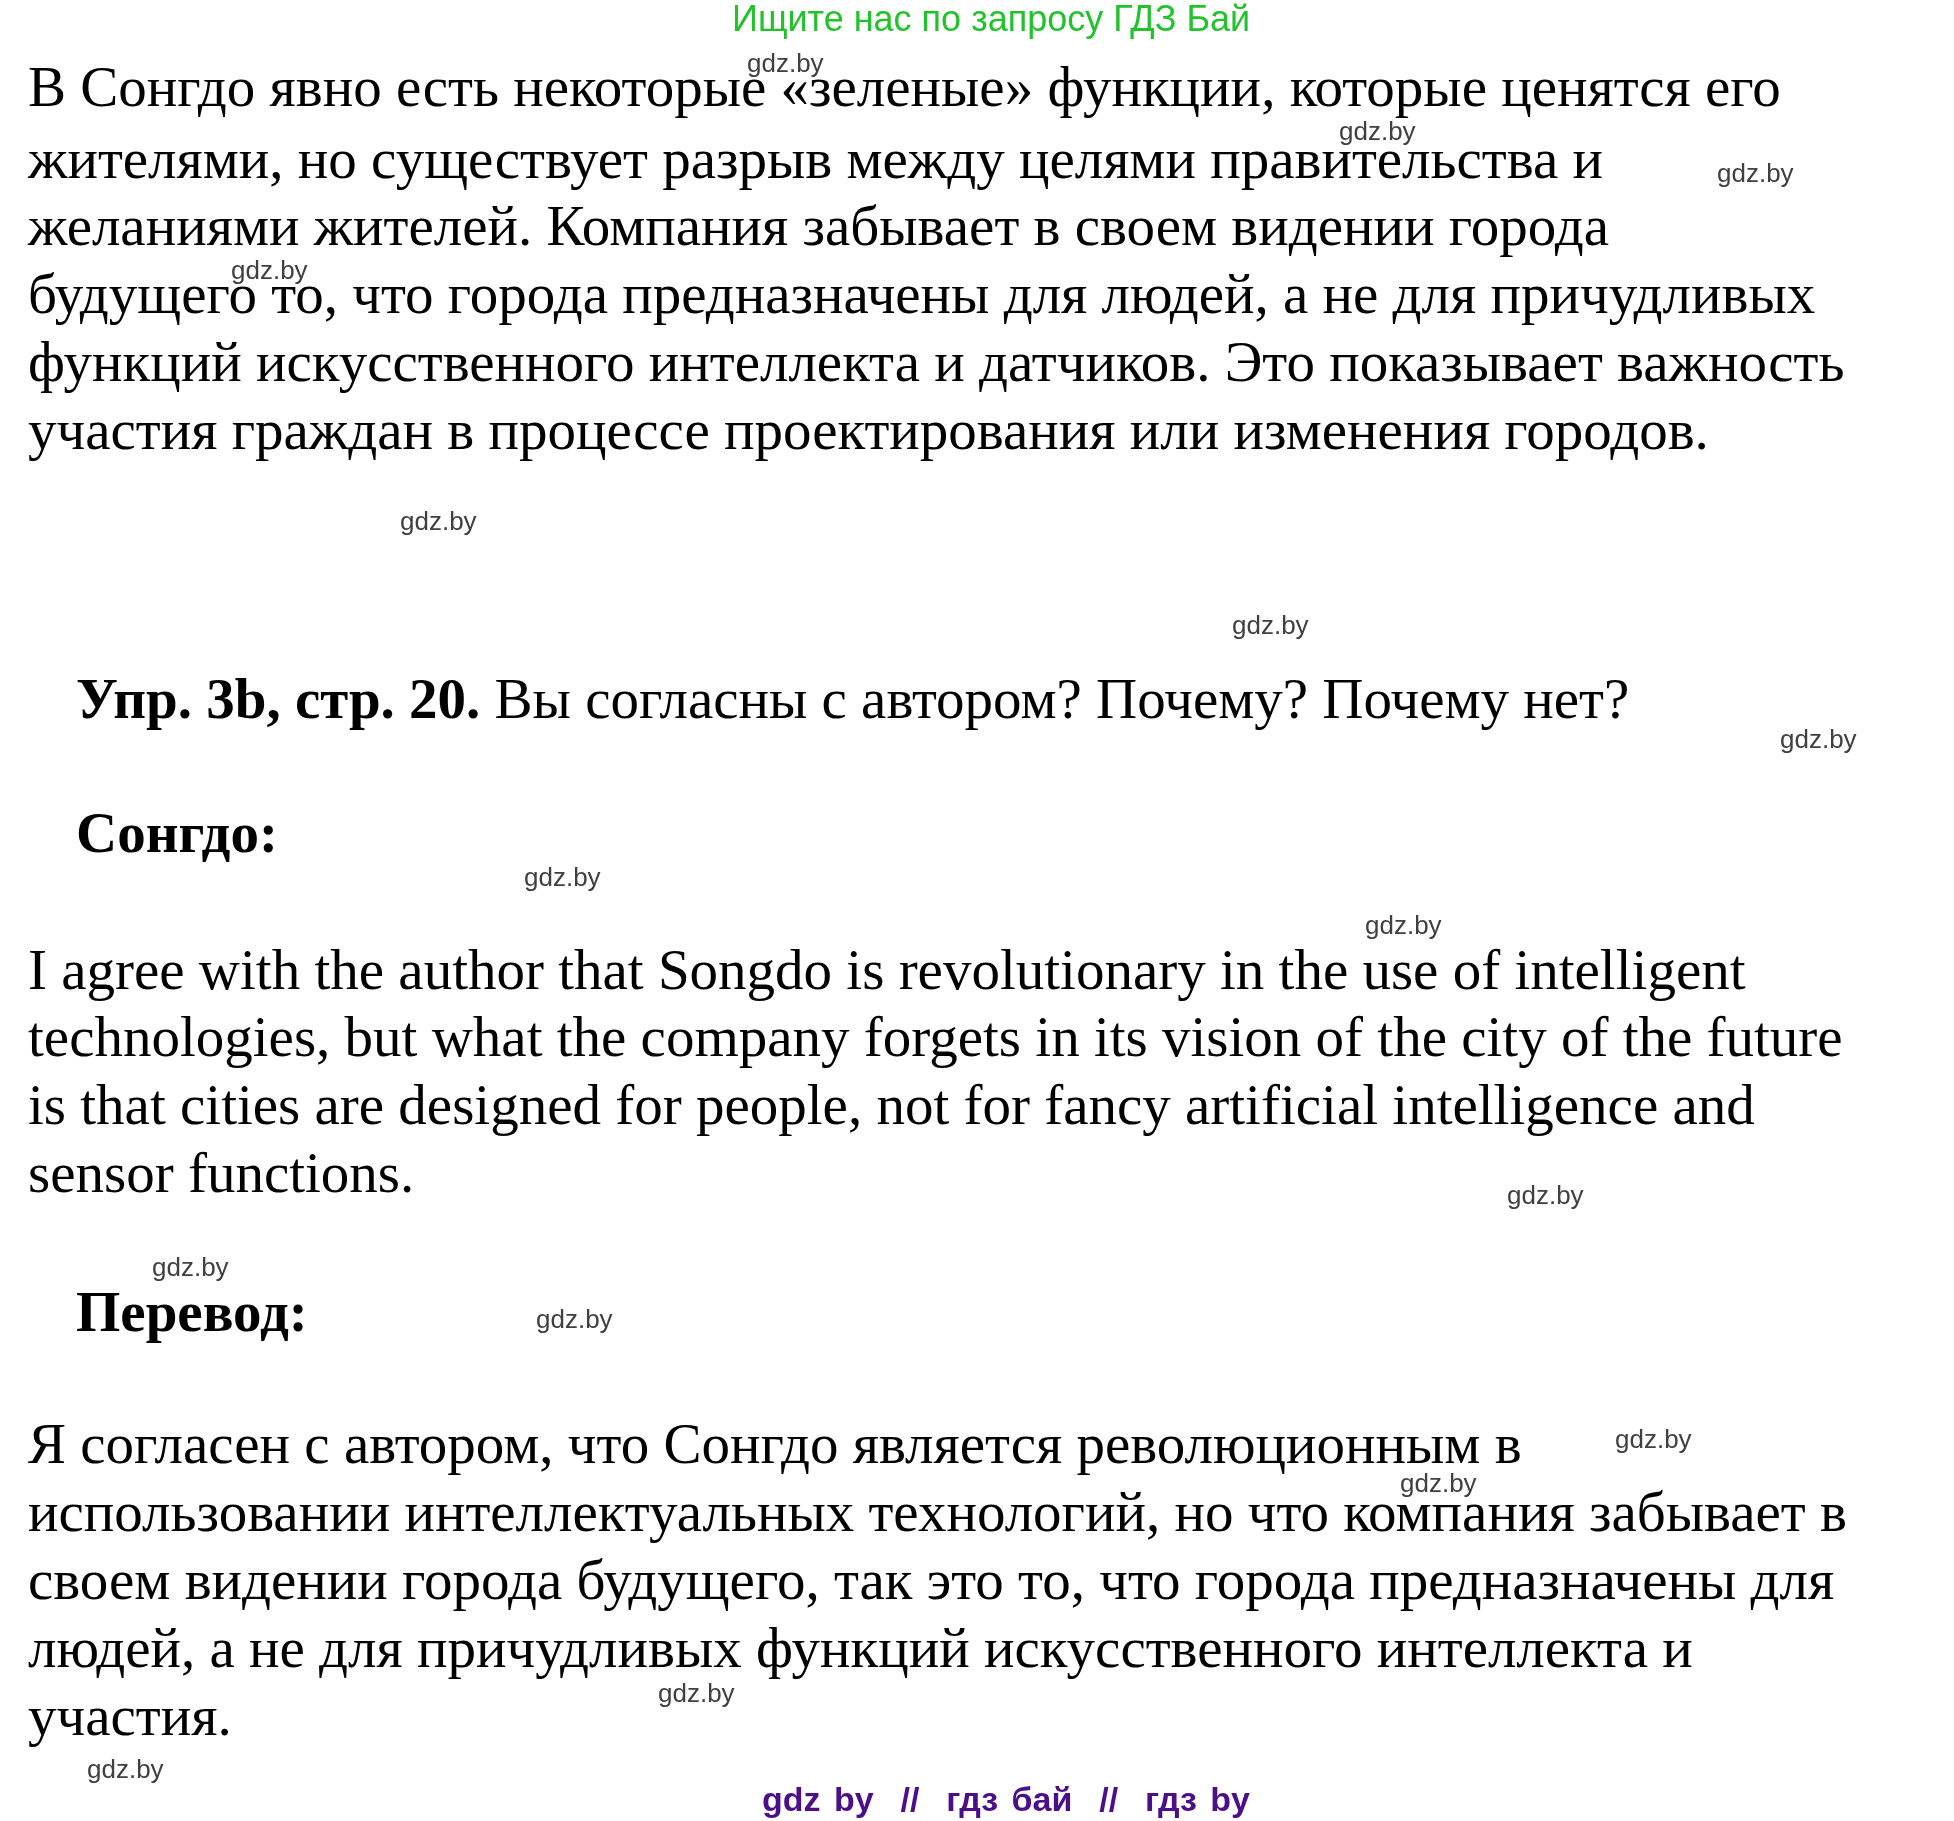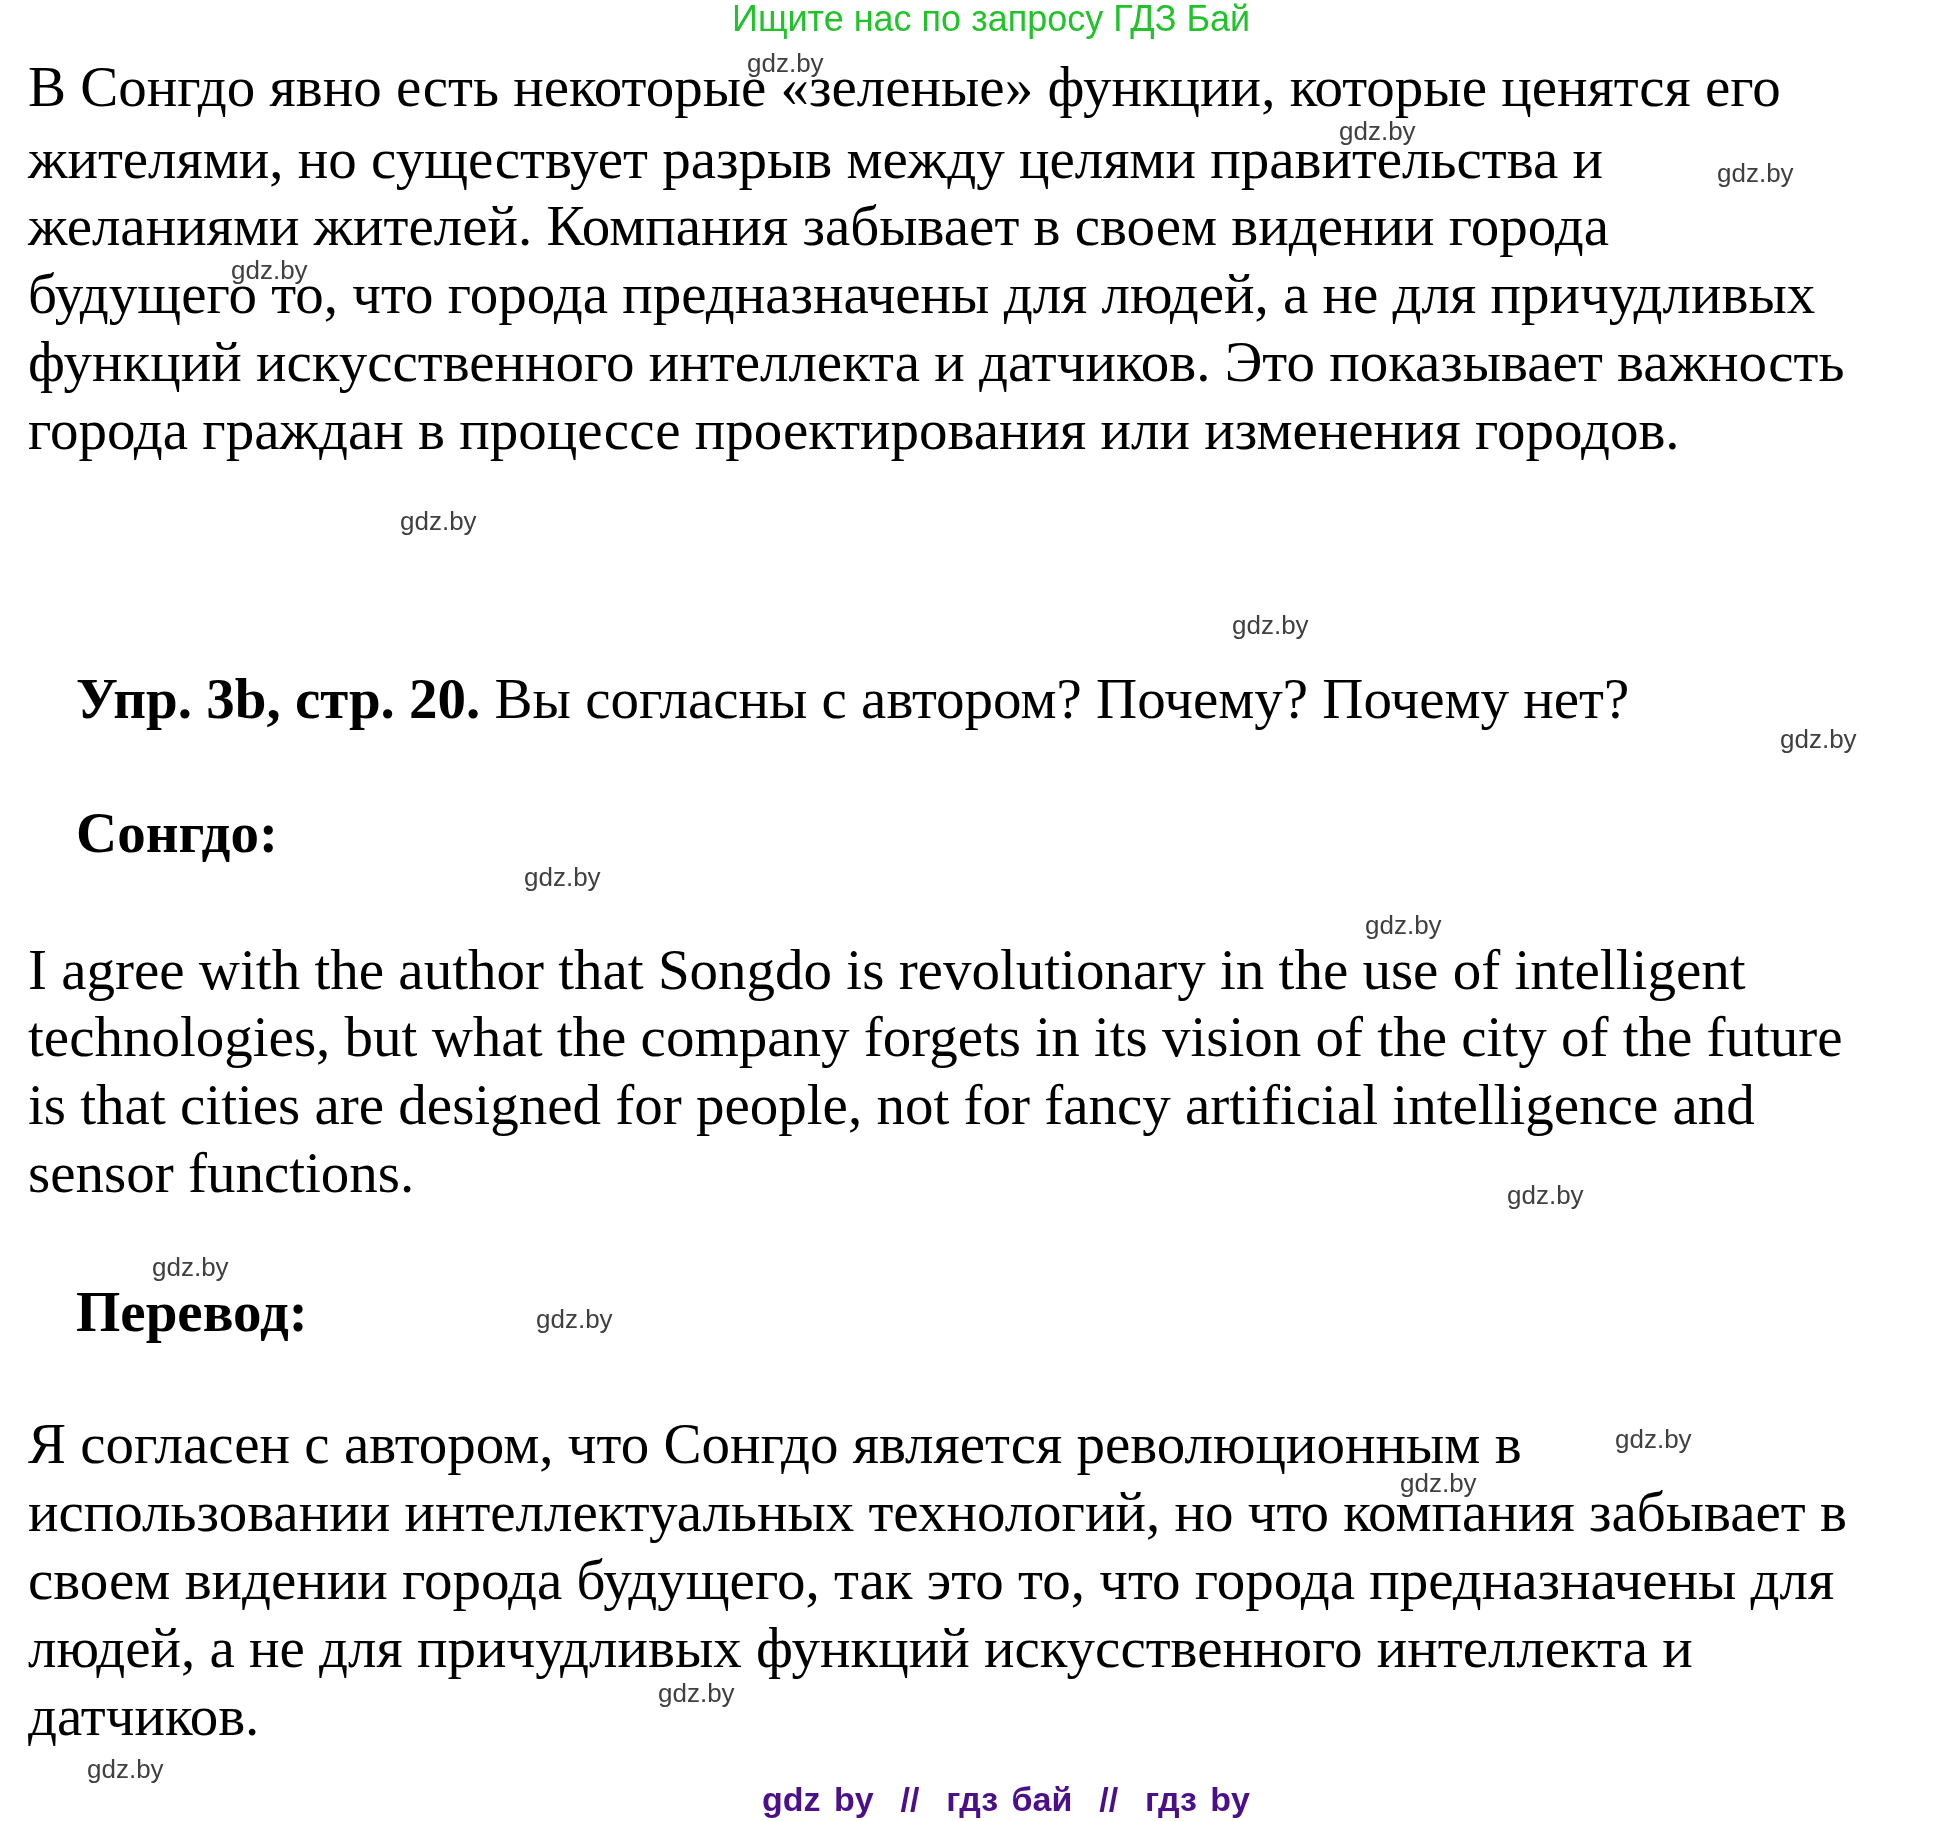--- a/index.html
+++ b/index.html
@@ -15,42 +15,42 @@
 <body>
 
 <div class="abs header-ad">Ищите нас по запросу ГДЗ Бай</div>
 
 <div>
   <div class="line" style="top:58px">В Сонгдо явно есть некоторые «зеленые» функции, которые ценятся его</div>
   <div class="line" style="top:130px">жителями, но существует разрыв между целями правительства и</div>
   <div class="line" style="top:197px">желаниями жителей. Компания забывает в своем видении города</div>
   <div class="line" style="top:265px">будущего то, что города предназначены для людей, а не для причудливых</div>
   <div class="line" style="top:333px">функций искусственного интеллекта и датчиков. Это показывает важность</div>
-  <div class="line" style="top:401px">города граждан в процессе проектирования или изменения городов.</div>
+  <div class="line" style="top:401px">участия граждан в процессе проектирования или изменения городов.</div>
 </div>
 
 <div class="line" style="top:670px">
   <span class="bold">Упр. 3b, стр. 20.</span><span> Вы согласны с автором? Почему? Почему нет?</span>
 </div>
 
 <div class="line bold" style="top:804px">Сонгдо:</div>
 <div>
   <div class="line" style="top:941px">I agree with the author that Songdo is revolutionary in the use of intelligent</div>
   <div class="line" style="top:1008px">technologies, but what the company forgets in its vision of the city of the future</div>
   <div class="line" style="top:1076px">is that cities are designed for people, not for fancy artificial intelligence and</div>
   <div class="line" style="top:1144px">sensor functions.</div>
 </div>
 
 <div class="line bold" style="top:1283px">Перевод:</div>
 <div>
   <div class="line" style="top:1415px">Я согласен с автором, что Сонгдо является революционным в</div>
   <div class="line" style="top:1483px">использовании интеллектуальных технологий, но что компания забывает в</div>
   <div class="line" style="top:1551px">своем видении города будущего, так это то, что города предназначены для</div>
   <div class="line" style="top:1619px">людей, а не для причудливых функций искусственного интеллекта и</div>
-  <div class="line" style="top:1687px">датчиков.</div>
+  <div class="line" style="top:1687px">участия.</div>
 </div>
 
 <div id="watermarks">
     <div class="wm" style="left: 747px; top: 50px;">gdz.by</div>
     <div class="wm" style="left: 1339px; top: 118px;">gdz.by</div>
     <div class="wm" style="left: 1717px; top: 160px;">gdz.by</div>
     <div class="wm" style="left: 231px; top: 257px;">gdz.by</div>
     <div class="wm" style="left: 400px; top: 508px;">gdz.by</div>
     <div class="wm" style="left: 1232px; top: 612px;">gdz.by</div>
     <div class="wm" style="left: 1780px; top: 726px;">gdz.by</div>

